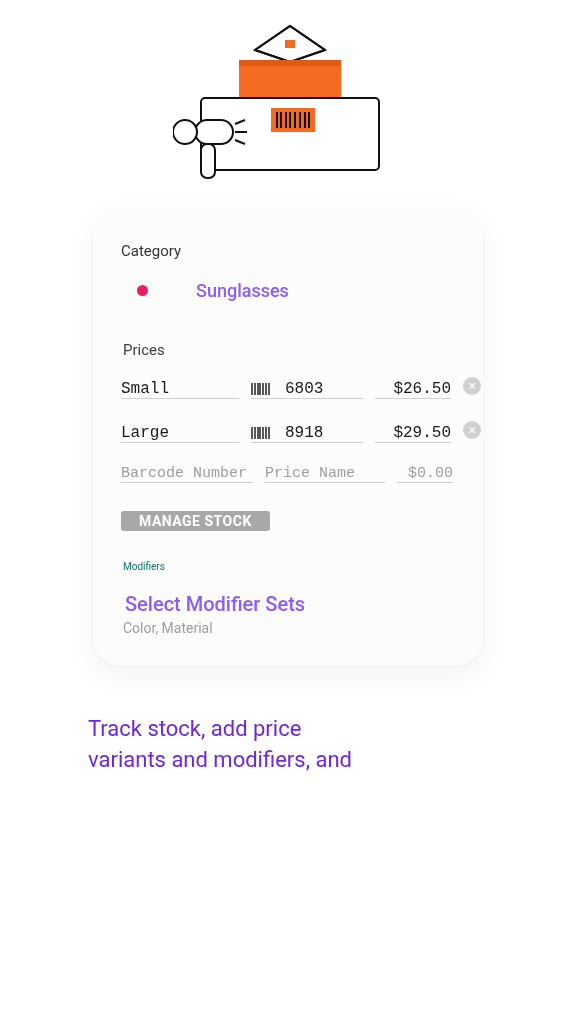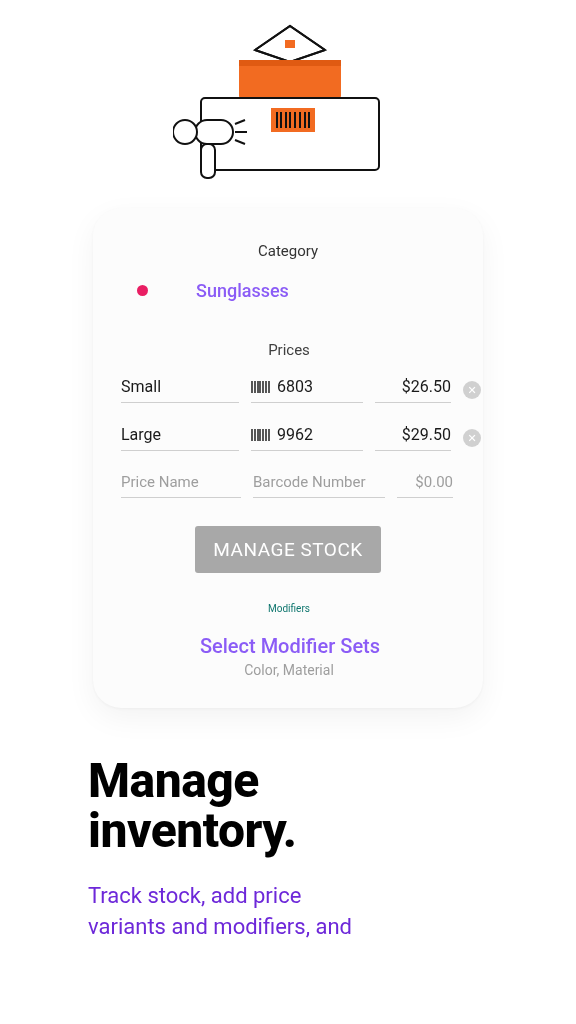--- a/index.html
+++ b/index.html
@@ -38,21 +38,20 @@
 
   
   .card {
     position: relative;
     width: 390px;
     margin: 10px auto 0 auto;
     background: #fcfcfc;
     border-radius: 28px;
     box-shadow: 0 1px 3px rgba(0,0,0,0.04), 0 10px 30px rgba(0,0,0,0.05);
     padding: 34px 28px 30px 28px;
-    text-align: center;
   }
 
   .section-label {
     font-size: 15px;
     color: #343434;
     margin-bottom: 20px;
   }
   .cat-row {
     display: flex;
     align-items: center;
@@ -82,28 +81,28 @@
   .price-row {
     display: flex;
     align-items: flex-end;
     gap: 12px;
     margin-bottom: 22px;
   }
   .cell {
     display: flex;
     align-items: center;
     border-bottom: 1px solid var(--grey-line);
-    padding-bottom: 6px;
+    font-family: Liberation Mono, monospace;
   }
   .cell-name  { flex: 0 0 118px; }
   .cell-barcode {
     flex: 0 0 112px;
     display: flex;
     align-items: center;
-    gap: 6px;
+    gap: 14px;
   }
   .cell-price { flex: 0 0 76px; justify-content: flex-end; }
   .del-btn {
     width: 18px; height: 18px;
     border-radius: 50%;
     background: #d0d0d0;
     display: flex; align-items: center; justify-content: center;
     color: #fff;
     font-size: 11px;
     line-height: 1;
@@ -130,24 +129,24 @@
   .ph {
     font-size: 15px;
     color: var(--grey-text);
     white-space: nowrap;
   }
 
   .manage-btn {
     display: inline-block;
     background: var(--grey-bg);
     color: #fff;
-    font-size: 19px;
-    font-weight: 400;
+    font-size: 14px;
+    font-weight: 700;
     letter-spacing: 0.5px;
-    padding: 12px 18px;
+    padding: 2px 18px;
     border-radius: 3px;
     margin-top: 6px;
   }
 
   .mods-label {
     font-size: 10px;
     color: #0f766e;
     margin-top: 30px;
     margin-bottom: 20px;
     margin-left: 2px;
@@ -287,56 +286,52 @@
                 <line x1="1" y1="1" x2="1" y2="13"></line>
                   <line x1="4" y1="1" x2="4" y2="13"></line>
                 <line x1="7" y1="1" x2="7" y2="13"></line>
                   <line x1="9" y1="1" x2="9" y2="13"></line>
                 <line x1="12" y1="1" x2="12" y2="13"></line>
                   <line x1="15" y1="1" x2="15" y2="13"></line>
                 <line x1="18" y1="1" x2="18" y2="13"></line>
               </g>
             </svg>
           </span>
-          <span class="cell-text">9962</span>
+          <span class="cell-text">8918</span>
         </div>
         <div class="cell cell-price">
           <span class="cell-text">$29.50</span>
         </div>
         <div class="del-btn">
           <span>✕</span>
         </div>
       </div>
 
       <div class="empty-row">
+        <div class="cell cell-barcode">
+          <span class="ph">Barcode Number</span>
+        </div>
         <div class="cell cell-name">
           <span class="ph">Price Name</span>
-        </div>
-        <div class="cell cell-barcode">
-          <span class="ph">Barcode Number</span>
         </div>
         <div class="cell cell-price">
           <span class="ph">$0.00</span>
         </div>
       </div>
 
     </div>
 
     <div class="manage-btn">MANAGE STOCK</div>
 
     <div class="mods-label">Modifiers</div>
     <div class="mods-title">Select Modifier Sets</div>
     <div class="mods-sub">Color, Material</div>
 
   </div>
 
   <div class="marketing">
-    <div class="headline">
-      <span>Manage</span><br>
-      <span>inventory.</span>
-    </div>
     <div class="subhead">
       <span>Track stock, add price</span><br>
       <span>variants and modifiers, and</span>
     </div>
   </div>
 
 </div>
 
 </body></html>

